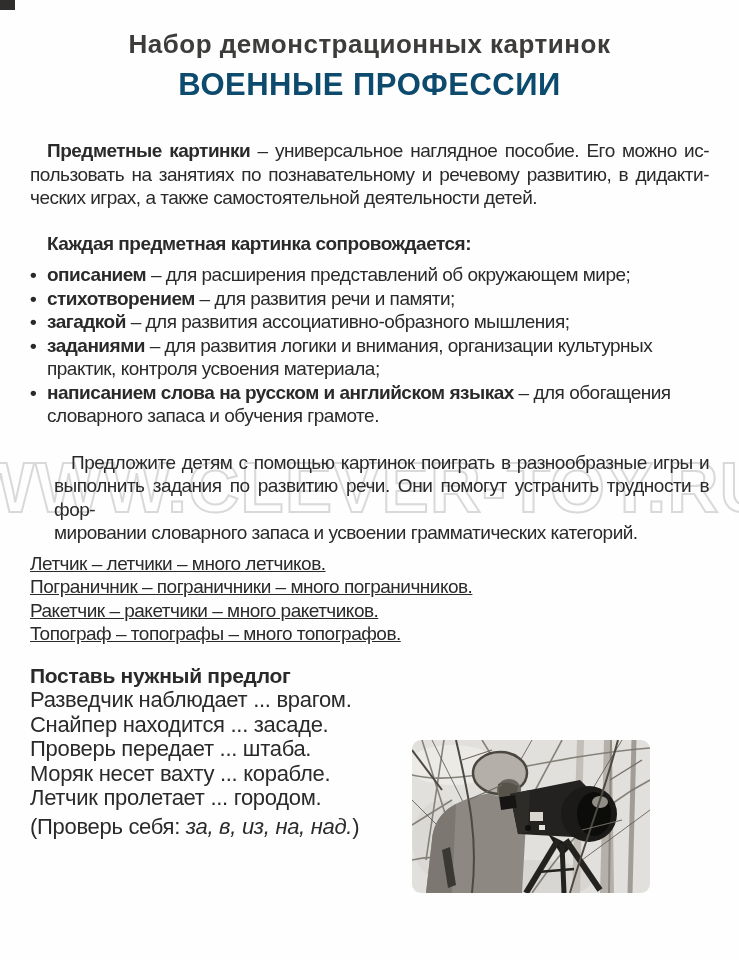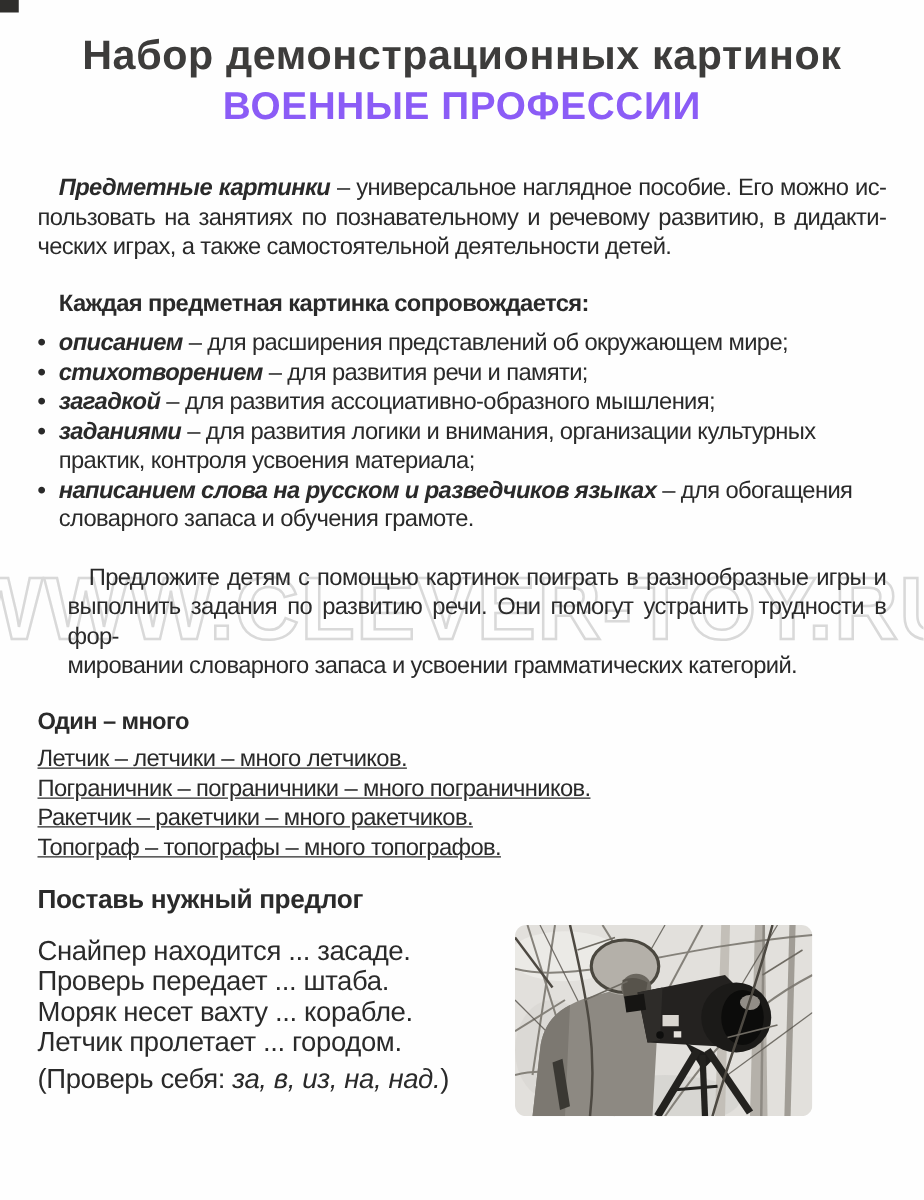--- a/index.html
+++ b/index.html
@@ -13,33 +13,33 @@
     overflow: hidden;
   }
   .corner-mark {
     position: absolute; top: 0; left: 0;
     width: 15px; height: 10px;
     background: #2f2e2c;
   }
   .title1 {
     margin: 25px 0 0 0;
     text-align: center;
-    font-size: 33px;
+    font-size: 26px;
     line-height: 38px;
     font-weight: bold;
     color: #3d3c3b;
     letter-spacing: 0.5px;
   }
   .title2 {
     margin-top: 4px;
     text-align: center;
     font-size: 31px;
     line-height: 36px;
     font-weight: bold;
-    color: #8b5cf6;
+    color: #0c4a6e;
     letter-spacing: 0.5px;
   }
   .content {
     position: relative;
     z-index: 1;
     margin: 0 30px;
     font-size: 19px;
     line-height: 23.5px;
     letter-spacing: -0.5px;
   }
@@ -48,21 +48,21 @@
   .para1 { margin-top: 36px; }
   .kazh  { margin-top: 22px; padding-left: 17px; font-weight: bold; }
   .blist { margin-top: 8px; }
   .bitem { position: relative; padding-left: 17px; }
   .bitem .bullet { position: absolute; left: 0; font-weight: bold; }
   .para2 { margin-top: 23px; margin-left: 24px; }
   .sec-head { font-weight: bold; }
   .onemany-head { margin-top: 21px; }
   .onemany-lines { margin-top: 7px; text-decoration: underline; }
   .prep { margin-top: 18px; width: 380px; font-size: 22px; line-height: 24.5px; letter-spacing: -0.3px; }
-  .prep-head { font-size: 21px; font-weight: bold; margin-bottom: 16px; }
+  .prep-head { font-size: 21px; font-weight: bold; margin-bottom: 0; }
   .check { margin-top: 4px; }
   .check i { font-style: italic; }
   .watermark {
     position: absolute;
     top: 447px;
     left: 50%;
     transform: translateX(-50%);
     white-space: nowrap;
     font-size: 71px;
     font-weight: bold;
@@ -74,21 +74,21 @@
   .photo {
     position: absolute;
     left: 412px;
     top: 740px;
     width: 238px;
     height: 153px;
     border-radius: 9px;
     overflow: hidden;
     z-index: 2;
   }
-  b { font-weight: bold; font-style: italic; }
+  b { font-weight: bold; }
 </style>
 </head>
 <body>
 
 <div class="page">
 
   <div class="corner-mark"></div>
 
   <div class="watermark">WWW.CLEVER-TOY.RU</div>
 
@@ -112,40 +112,40 @@
       <div class="bitem">
         <span class="bullet">•</span><b>стихотворением</b><span> – для развития речи и памяти;</span>
       </div>
       <div class="bitem">
         <span class="bullet">•</span><b>загадкой</b><span> – для развития ассоциативно-образного мышления;</span>
       </div>
       <div class="bitem">
         <span class="bullet">•</span><b>заданиями</b><span> – для развития логики и внимания, организации культурных практик, контроля усвоения материала;</span>
       </div>
       <div class="bitem">
-        <span class="bullet">•</span><b>написанием слова на русском и разведчиков языках</b><span> – для обогащения словарного запаса и обучения грамоте.</span>
+        <span class="bullet">•</span><b>написанием слова на русском и английском языках</b><span> – для обогащения словарного запаса и обучения грамоте.</span>
       </div>
     </div>
 
     <div class="para2">
       <div class="jline firstline">Предложите детям с помощью картинок поиграть в разнообразные игры и</div>
       <div class="jline">выполнить задания по развитию речи. Они помогут устранить трудности в фор-</div>
       <div>мировании словарного запаса и усвоении грамматических категорий.</div>
     </div>
 
-    <div class="sec-head onemany-head">Один – много</div>
     <div class="onemany-lines">
       <div>Летчик – летчики – много летчиков.</div>
       <div>Пограничник – пограничники – много пограничников.</div>
       <div>Ракетчик – ракетчики – много ракетчиков.</div>
       <div>Топограф – топографы – много топографов.</div>
     </div>
 
     <div class="prep">
       <div class="prep-head">Поставь нужный предлог</div>
+      <div>Разведчик наблюдает ... врагом.</div>
       <div>Снайпер находится ... засаде.</div>
       <div>Проверь передает ... штаба.</div>
       <div>Моряк несет вахту ... корабле.</div>
       <div>Летчик пролетает ... городом.</div>
       <div class="check"><span>(Проверь себя: </span><i>за, в, из, на, над.</i><span>)</span></div>
     </div>
 
   </div>
 
   <div class="photo">

